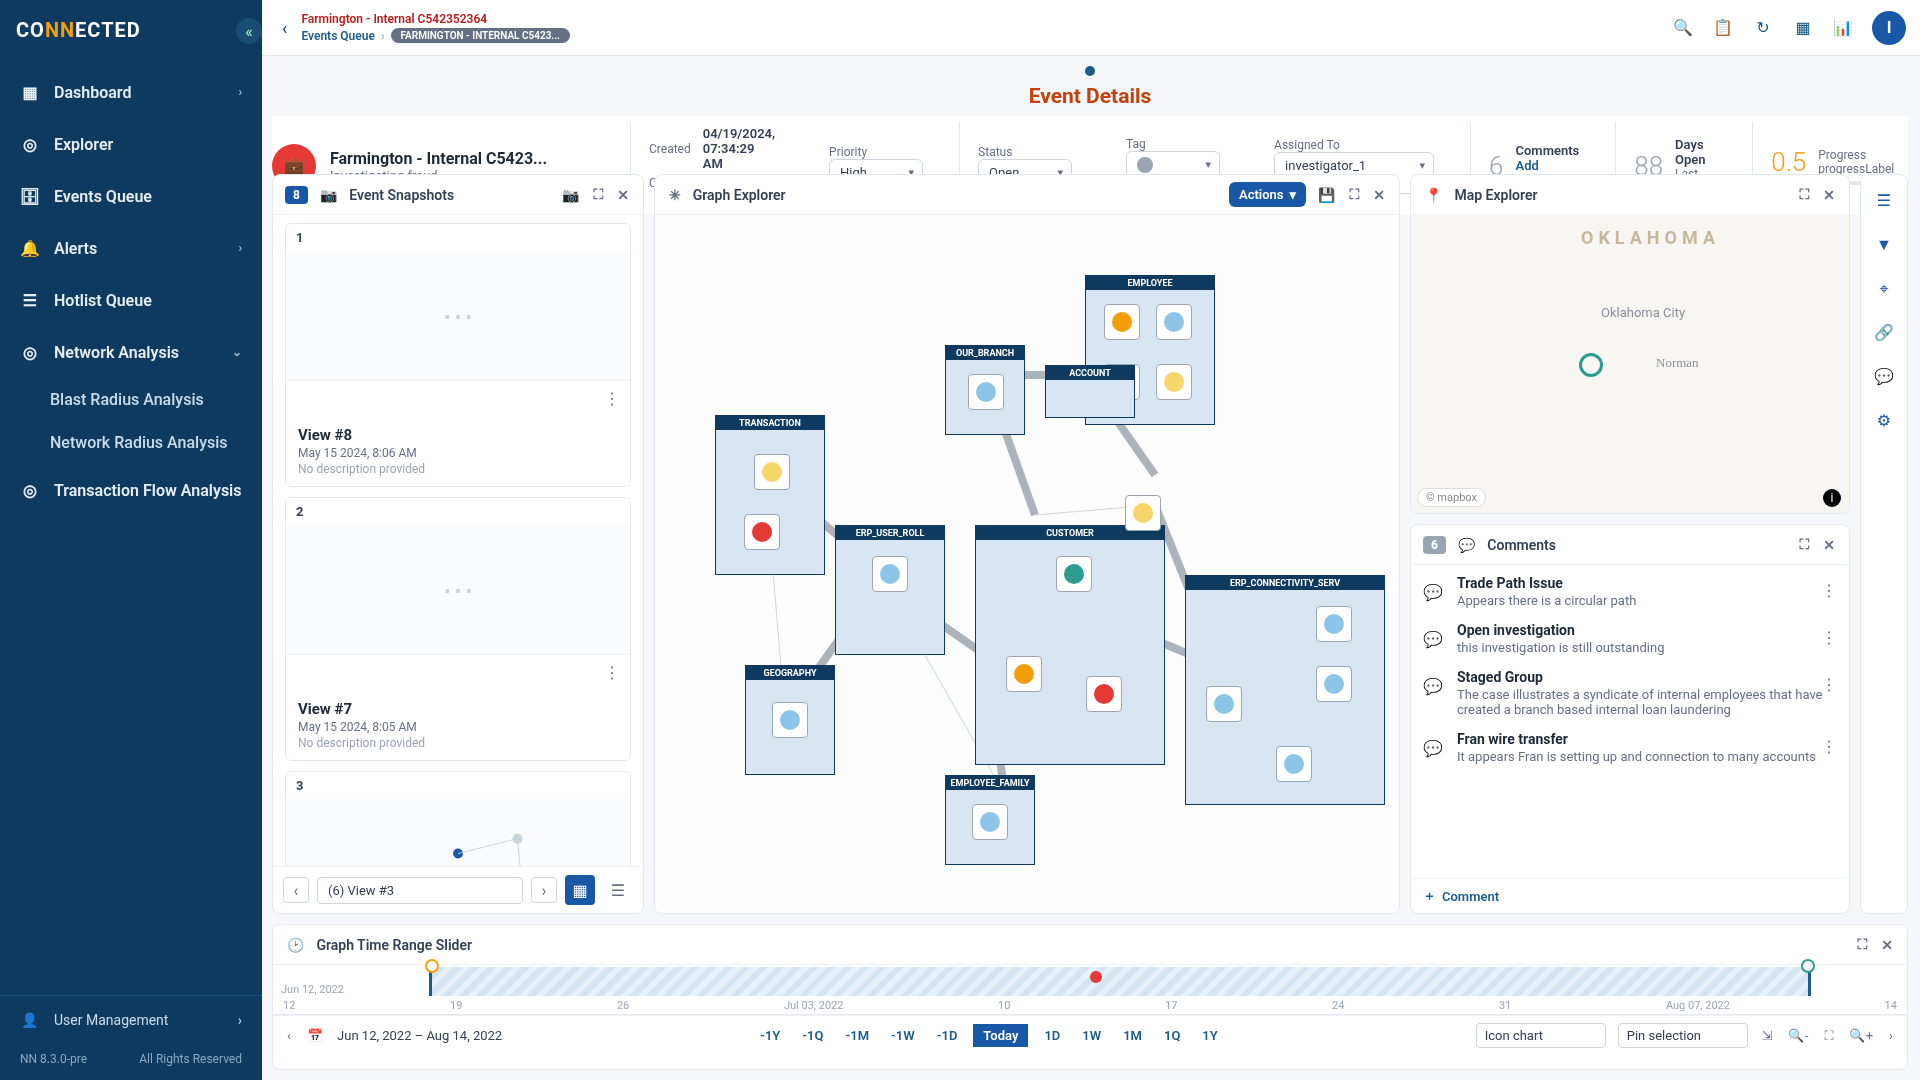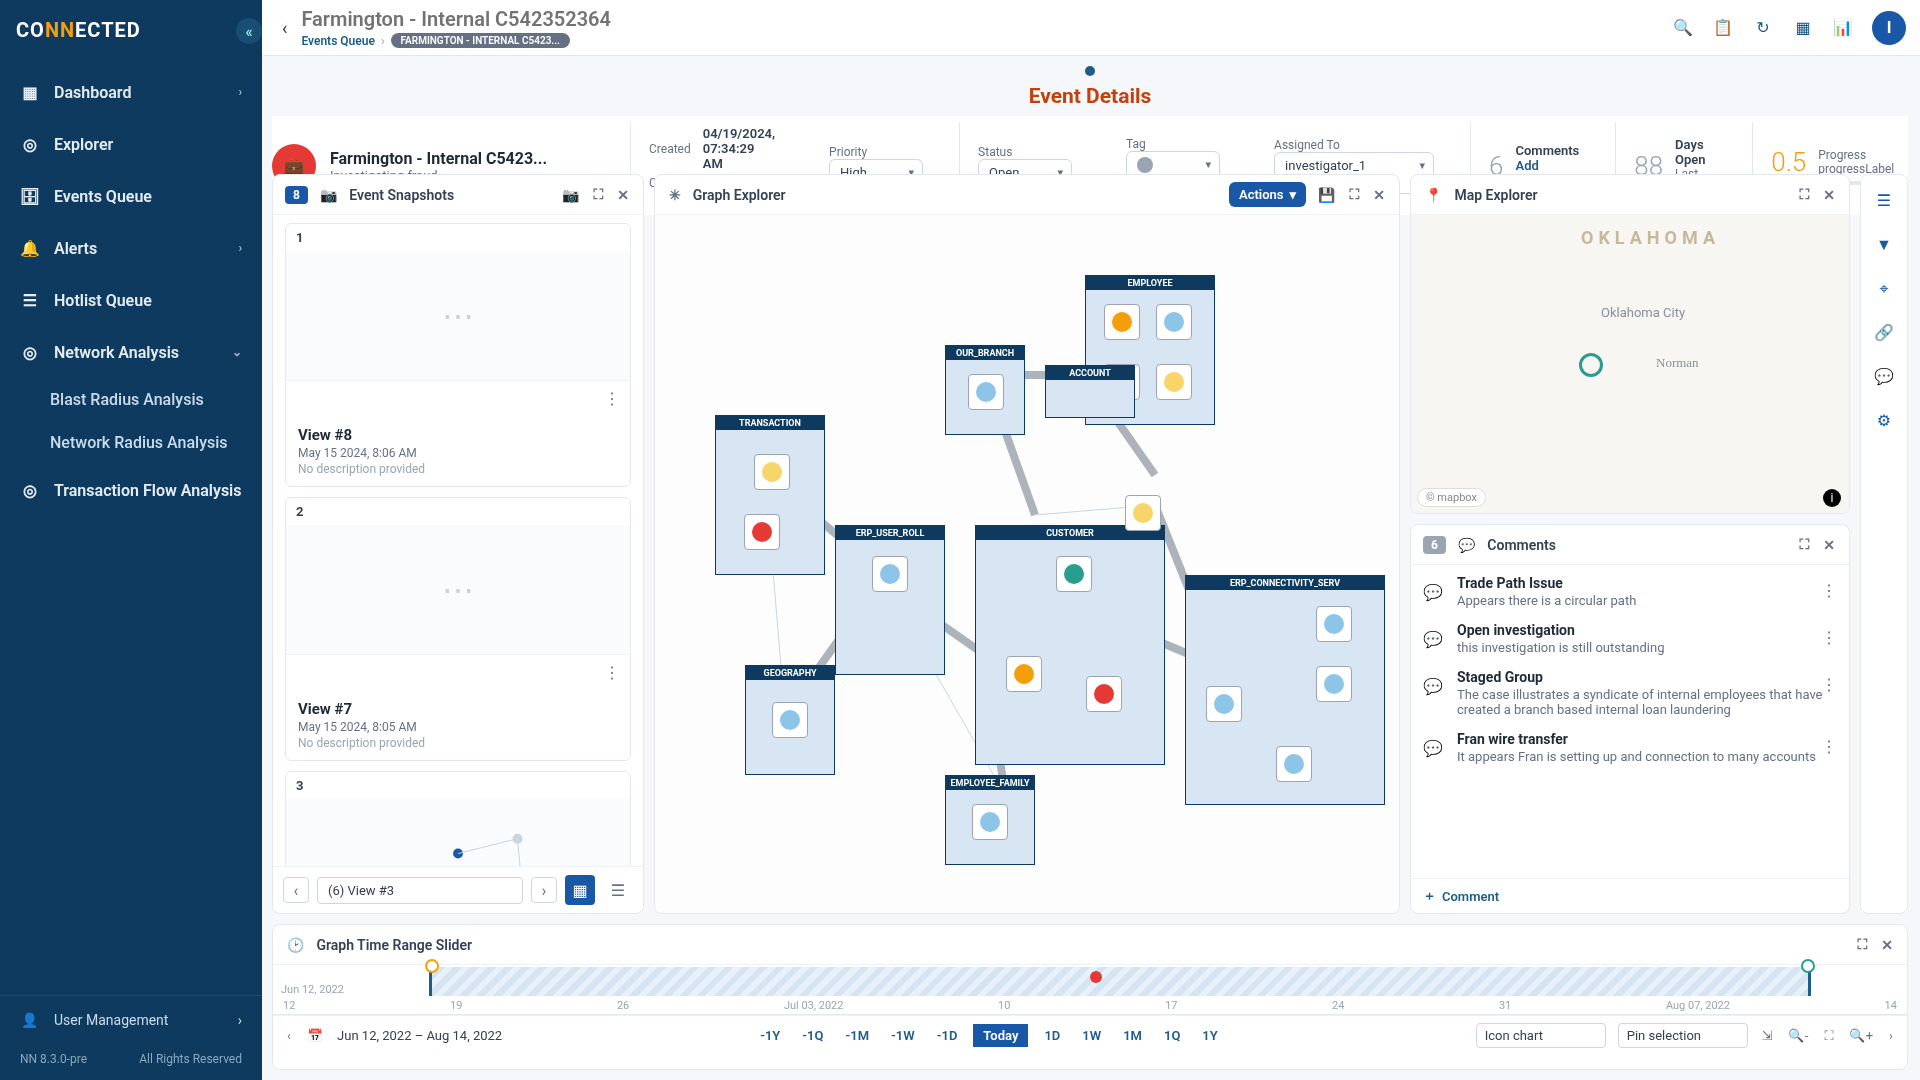--- a/index.html
+++ b/index.html
@@ -19,21 +19,21 @@
 .nav-icon { width: 20px; height: 20px; display: inline-flex; align-items: center; justify-content: center; }
 
 .sidebar-footer { padding: 14px 20px; border-top: 1px solid #1a4d73; font-size: 14px; color: #c9dceb; display: flex; align-items: center; gap: 14px; cursor: pointer; }
 .sidebar-footer .chev { margin-left: auto; }
 .sidebar-copyright { padding: 8px 20px 14px; font-size: 12px; color: #8aa8c0; display: flex; justify-content: space-between; }
 
 
 .topbar { position: absolute; left: 262px; top: 0; right: 0; height: 56px; background: #fff; border-bottom: 1px solid #e3e8ef; display: flex; align-items: center; padding: 0 14px; }
 .back-btn { color: #0e3a5f; font-size: 18px; padding: 6px; cursor: pointer; }
 .title-stack { margin-left: 8px; }
-.page-title { font-size: 20px; font-weight: 600; color: #737373; }
+.page-title { font-size: 12px; font-weight: 600; color: #b91c1c; }
 .breadcrumbs { display: flex; align-items: center; gap: 6px; font-size: 12px; margin-top: 2px; }
 .crumb-link { color: #1d5d8b; font-weight: 600; cursor: pointer; }
 .crumb-pill { background: #667085; color: #fff; padding: 2px 10px; border-radius: 10px; font-size: 10px; font-weight: 600; }
 .topbar-right { margin-left: auto; display: flex; align-items: center; gap: 18px; }
 .top-icon { width: 22px; height: 22px; color: #155a88; cursor: pointer; display: inline-flex; align-items: center; justify-content: center; }
 .avatar-circle { width: 34px; height: 34px; border-radius: 50%; background: #1958a6; color: #fff; display: flex; align-items: center; justify-content: center; font-weight: 700; }
 
 
 .details-bar { position: absolute; left: 272px; right: 12px; top: 60px; }
 .details-title { color: #c2410c; font-size: 21px; font-weight: 700; display: flex; align-items: center; gap: 8px; padding: 6px 0 8px; flex-direction: column; }
@@ -415,21 +415,21 @@
           <div class="mini-node" style="left:18px; top:88px;">
             <span style="background:#e53935;"></span>
           </div>
           <div class="mini-node" style="left:70px; top:88px;">
             <span style="background:#f8d568;"></span>
           </div>
         </div>
       <div class="graph-node-group" style="left:390px; top:150px; width:90px; height:53px;">
           <div class="grp-hdr">ACCOUNT</div>
         </div>
-      <div class="graph-node-group" style="left:180px; top:310px; width:110px; height:150px;">
+      <div class="graph-node-group" style="left:180px; top:310px; width:110px; height:130px;">
           <div class="grp-hdr">ERP_USER_ROLL</div>
           <div class="mini-node" style="left:36px; top:30px;">
             <span style="background:#8cc5e8;"></span>
           </div>
         </div>
       <div class="graph-node-group" style="left:320px; top:310px; width:190px; height:240px;">
           <div class="grp-hdr">CUSTOMER</div>
           <div class="mini-node" style="left:80px; top:30px;">
             <span style="background:#2a9d8f;"></span>
           </div>

